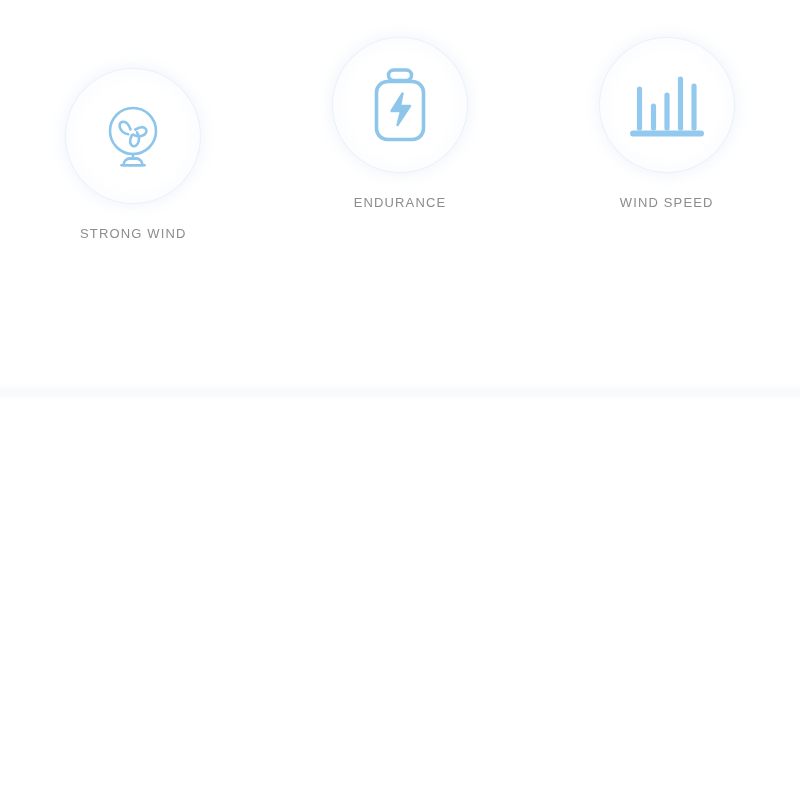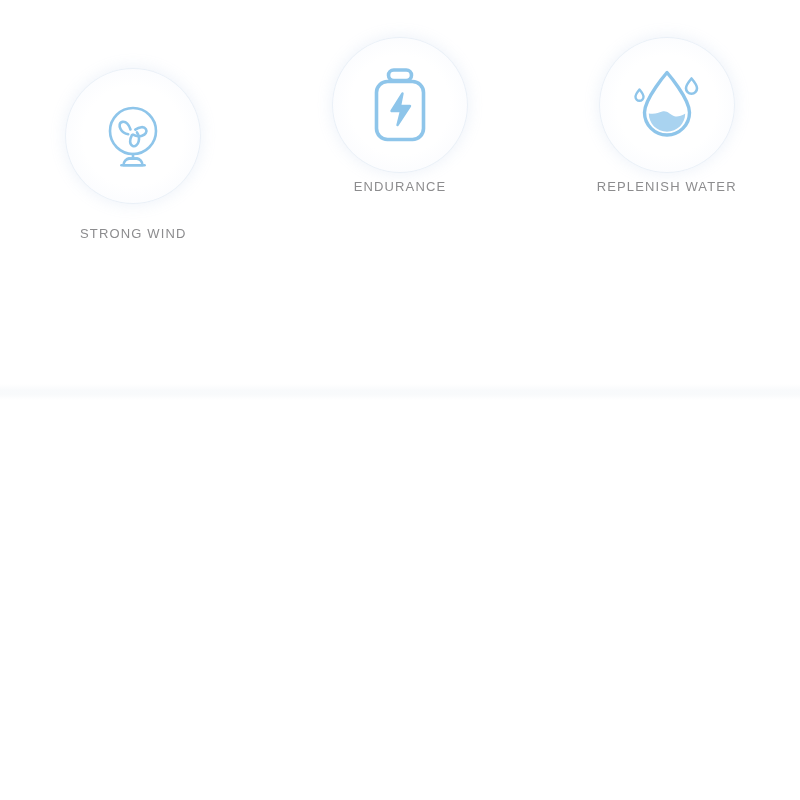--- a/index.html
+++ b/index.html
@@ -77,21 +77,21 @@
     margin-top: 26px;
     font-size: 13px;
     letter-spacing: 1.15px;
     color: #8c8c8e;
     text-transform: uppercase;
     white-space: pre;
     text-align: center;
     font-weight: 400;
   }
   .r1 .feature-label { margin-top: 22px; }
-  .r2 .feature-label { margin-top: 6px; }
+  .r2 .feature-label { margin-top: 22px; }
 </style>
 </head>
 <body>
 
 <div class="feature-board">
 
   <div class="row-divider"></div>
 
   <div class="feature-grid">
 
@@ -121,29 +121,33 @@
           <svg width="60" height="76" viewBox="0 0 60 76" fill="none" stroke="#8ec5ea" stroke-width="3.6" stroke-linecap="round" stroke-linejoin="round">
             <rect x="18.5" y="3" width="23" height="10.5" rx="5.25"></rect>
             <rect x="6.5" y="14.5" width="47" height="58" rx="11"></rect>
             <path d="M32.5 26.5L21.5 44h9.5l-3.5 14 12.5-19h-10z" fill="#8ec5ea" stroke="#8ec5ea" stroke-width="2.4"></path>
           </svg>
         </span>
       </div>
       <div class="feature-label">ENDURANCE</div>
     </div>
 
-
     <div class="feature-cell r2">
       <div class="icon-disc">
         <span>
-          <svg width="74" height="76" viewBox="0 0 74 76" fill="none" stroke="#8ec5ea" stroke-width="3.4" stroke-linecap="round" stroke-linejoin="round">
-            <path d="M37 5.5C37 5.5 14.5 31.5 14.5 45.5c0 12.4 10.1 22.5 22.5 22.5s22.5-10.1 22.5-22.5C59.5 31.5 37 5.5 37 5.5z"></path>
-            <path d="M18.8 46.5c0 10.1 8.1 18.2 18.2 18.2s18.2-8.1 18.2-18.2c0 0-6 4.4-11.4 2.4-4.6-1.7-6.2-5.6-11.6-4.4-4.2 0.9-6.3 3.1-13.4 2z" fill="#a9d3f0" stroke="none"></path>
-            <path d="M61.5 11.5c0 0-5.5 6.4-5.5 9.8a5.5 5.5 0 0 0 11 0c0-3.4-5.5-9.8-5.5-9.8z" stroke-width="2.6"></path>
-            <path d="M9.5 22.5c0 0-4 4.7-4 7.2a4 4 0 0 0 8 0c0-2.5-4-7.2-4-7.2z" stroke-width="2.4"></path>
+          <svg width="76" height="70" viewBox="0 0 76 70" fill="none" stroke="#93c8ef" stroke-linecap="round">
+            <g stroke-width="5.2">
+              <path d="M10.5 19v39"></path>
+              <path d="M24.5 36v22"></path>
+              <path d="M38 25v33"></path>
+              <path d="M51.5 9v49"></path>
+              <path d="M65 16v42"></path>
+            </g>
+            <path d="M4 63.5h68" stroke-width="6" stroke="#93c8ef"></path>
           </svg>
         </span>
       </div>
-      <div class="feature-label">REPLENISH WATER</div>
+      <div class="feature-label">WIND SPEED</div>
     </div>
+
 
   </div>
 </div>
 
 </body></html>

